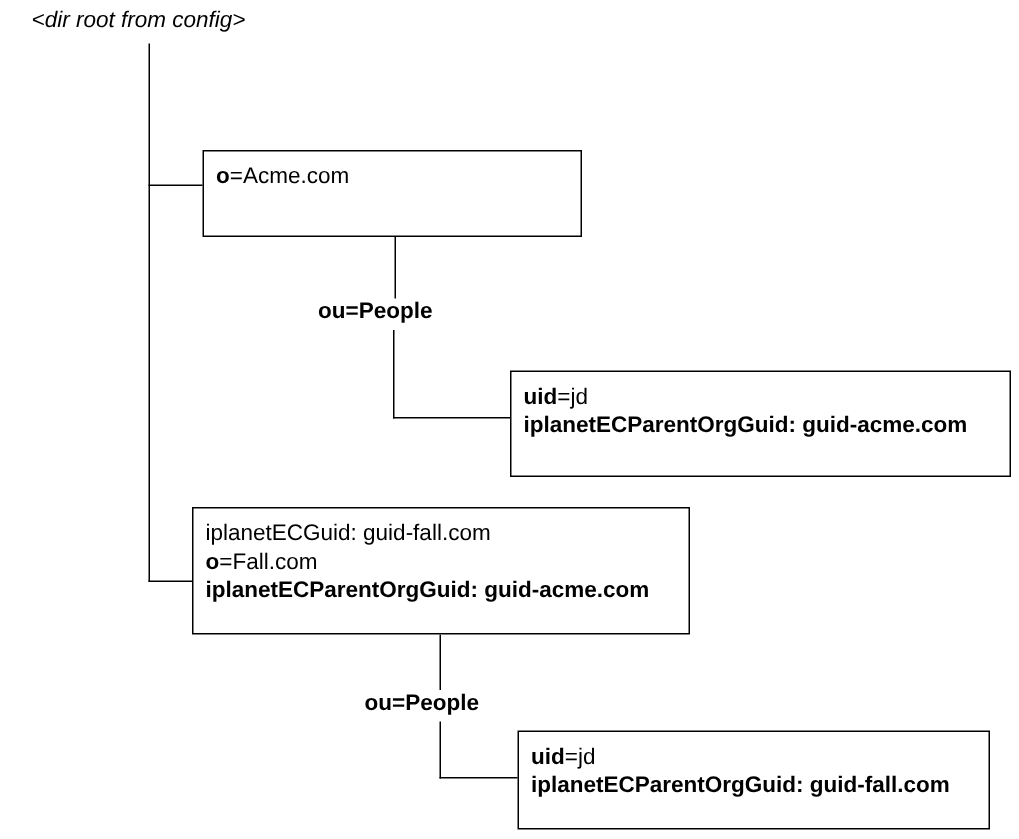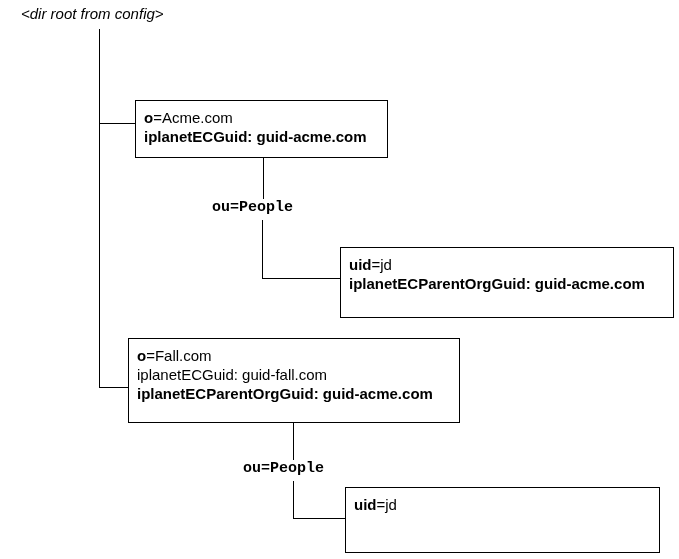--- a/index.html
+++ b/index.html
@@ -19,21 +19,20 @@
   }
   .root-label {
     position: absolute;
     font-style: italic;
     white-space: nowrap;
   }
   .ou-label {
     position: absolute;
     font-weight: bold;
     white-space: nowrap;
-    font-family: Liberation Mono, monospace;
   }
   .vline {
     position: absolute;
     width: 1px;
     background: var(--line-color, #000000);
   }
   .hline {
     position: absolute;
     height: 1px;
     background: var(--line-color, #000000);
@@ -71,31 +70,31 @@
 
   <div class="vline" style="left:293px; top:423px; height:37px;"></div>
   <div class="vline" style="left:293px; top:481px; height:38px;"></div>
   <div class="hline" style="left:293px; top:518px; width:53px;"></div>
 
   <div class="ou-label" style="left:212px; top:199px;">ou=People</div>
   <div class="ou-label" style="left:243px; top:460px;">ou=People</div>
 
   <div class="node" style="left:135px; top:100px; width:253px; height:58px;">
     <p><span class="b">o</span><span>=Acme.com</span></p>
-    <p class="b">iplanetECGuid: guid-acme.com</p>
   </div>
 
   <div class="node" style="left:340px; top:247px; width:334px; height:71px;">
     <p><span class="b">uid</span><span>=jd</span></p>
     <p class="b">iplanetECParentOrgGuid: guid-acme.com</p>
   </div>
 
   <div class="node" style="left:128px; top:338px; width:332px; height:85px;">
+    <p>iplanetECGuid: guid-fall.com</p>
     <p><span class="b">o</span><span>=Fall.com</span></p>
-    <p>iplanetECGuid: guid-fall.com</p>
     <p class="b">iplanetECParentOrgGuid: guid-acme.com</p>
   </div>
 
   <div class="node" style="left:345px; top:487px; width:315px; height:66px;">
     <p><span class="b">uid</span><span>=jd</span></p>
+    <p class="b">iplanetECParentOrgGuid: guid-fall.com</p>
   </div>
 
 </div>
 
 </body></html>

